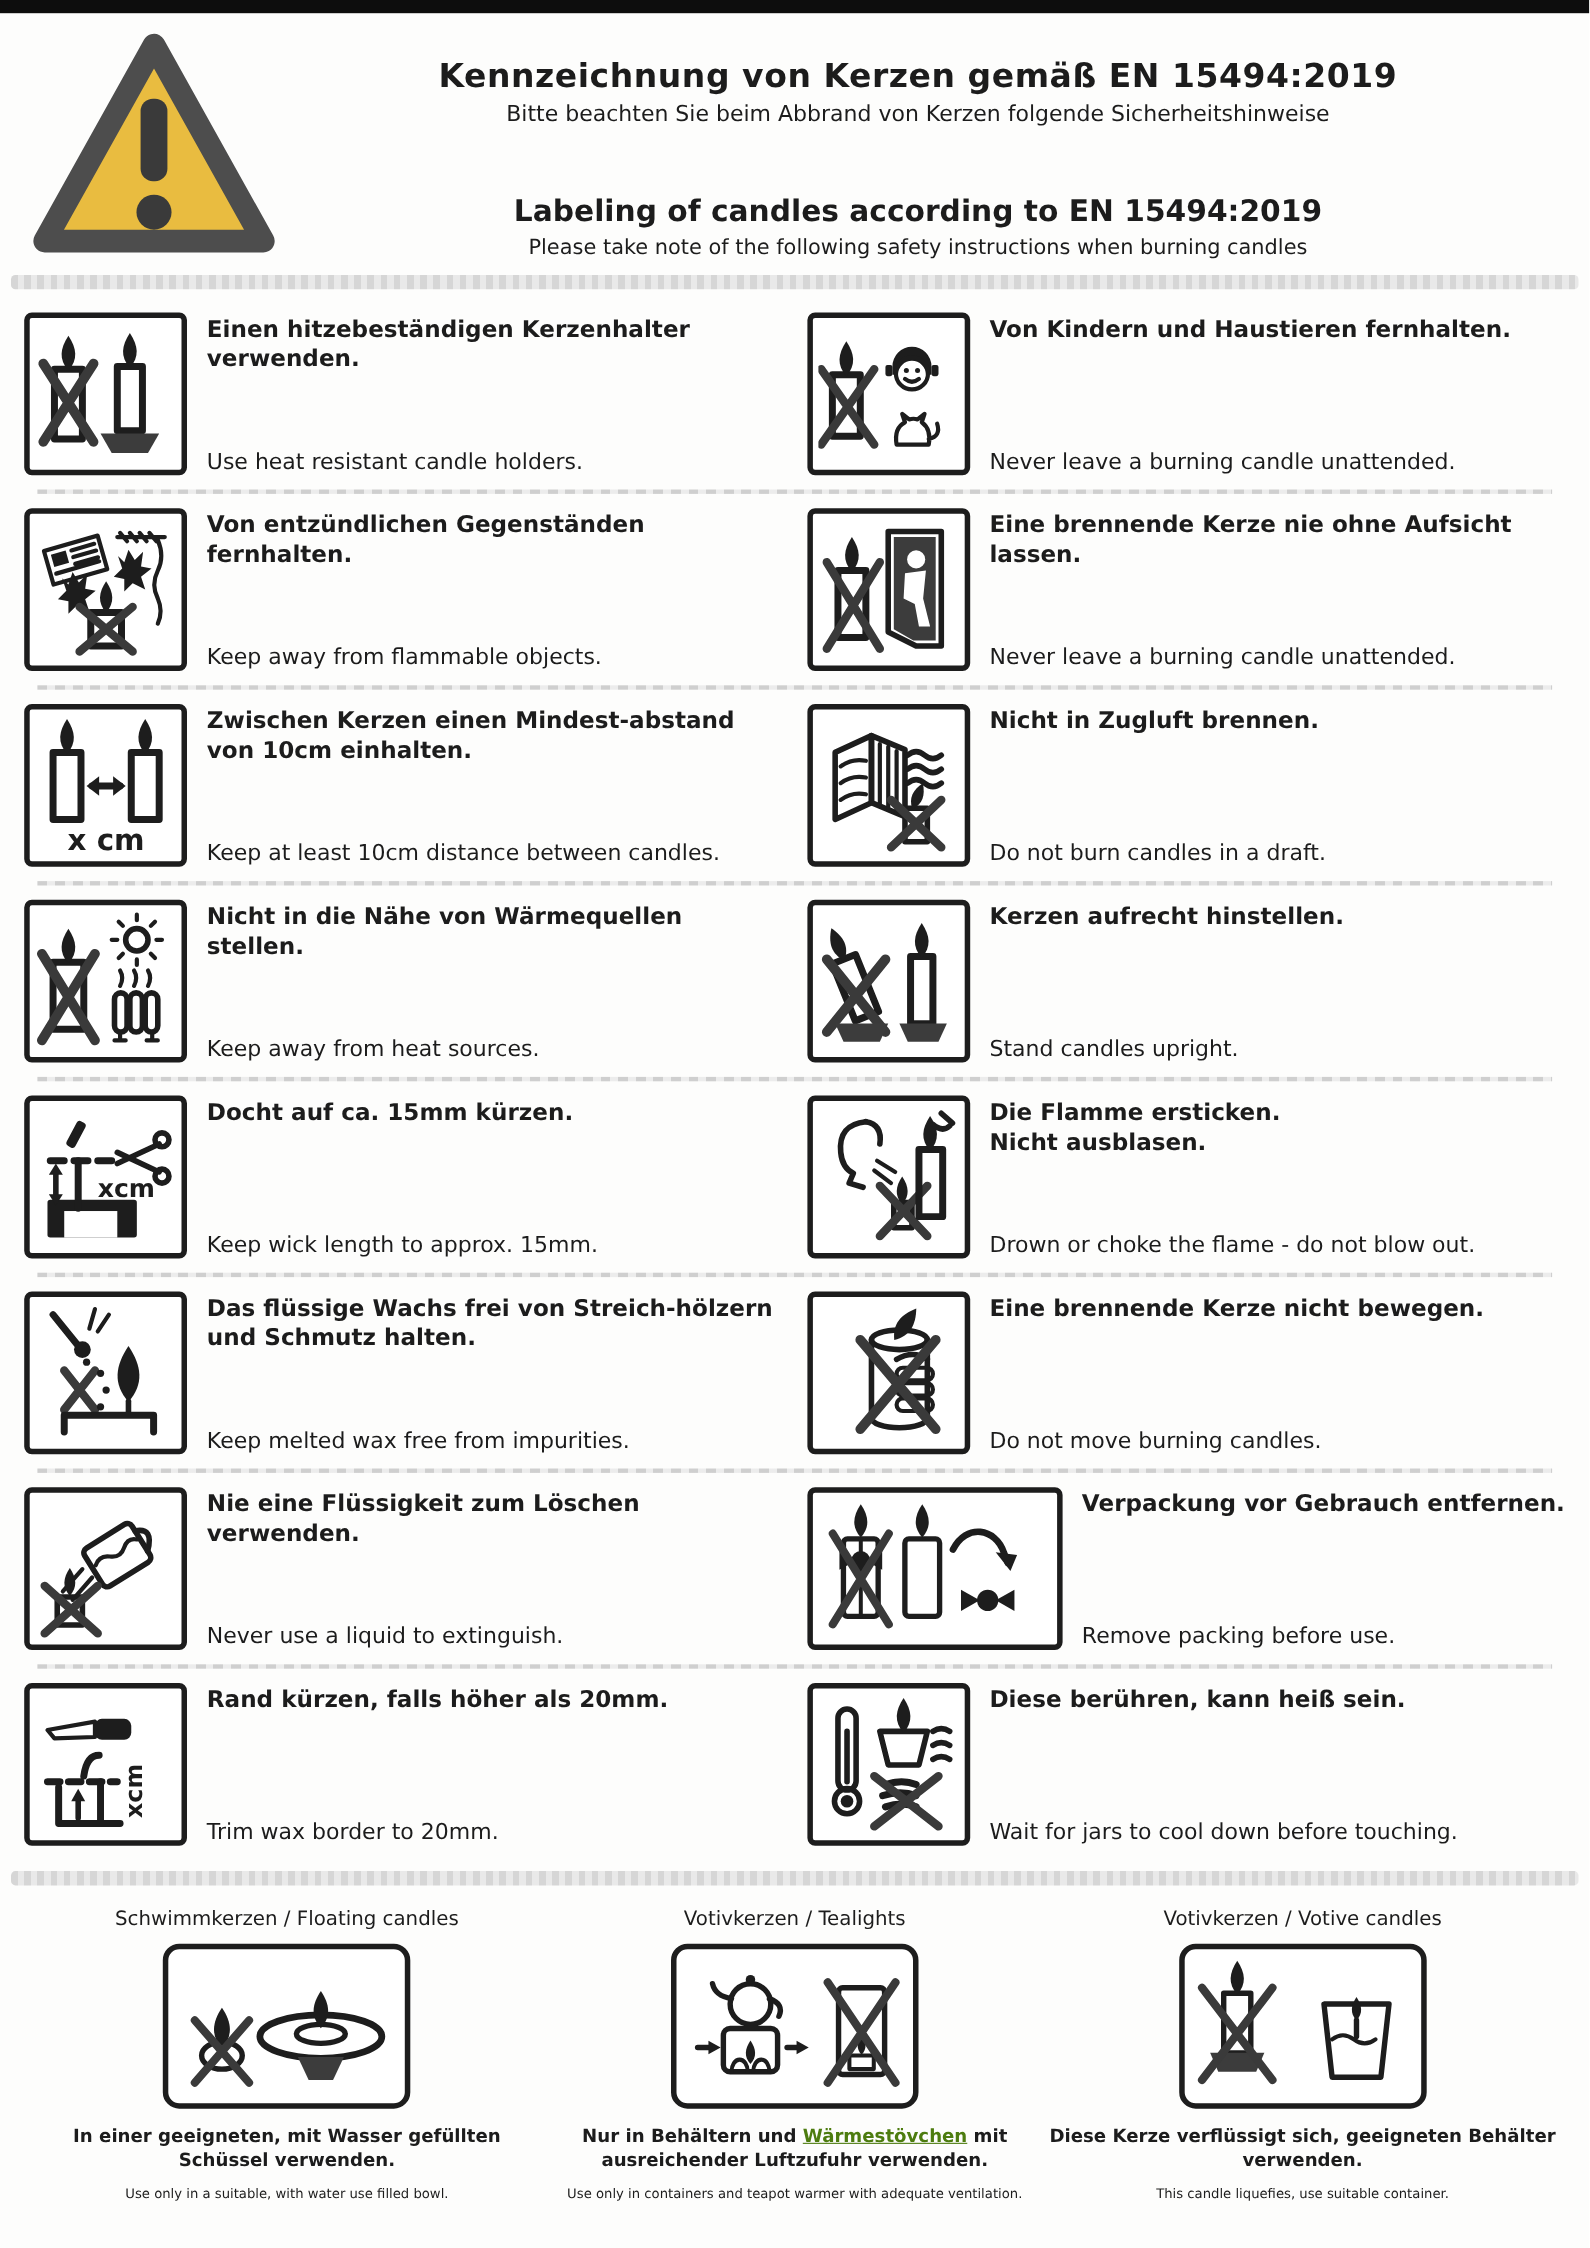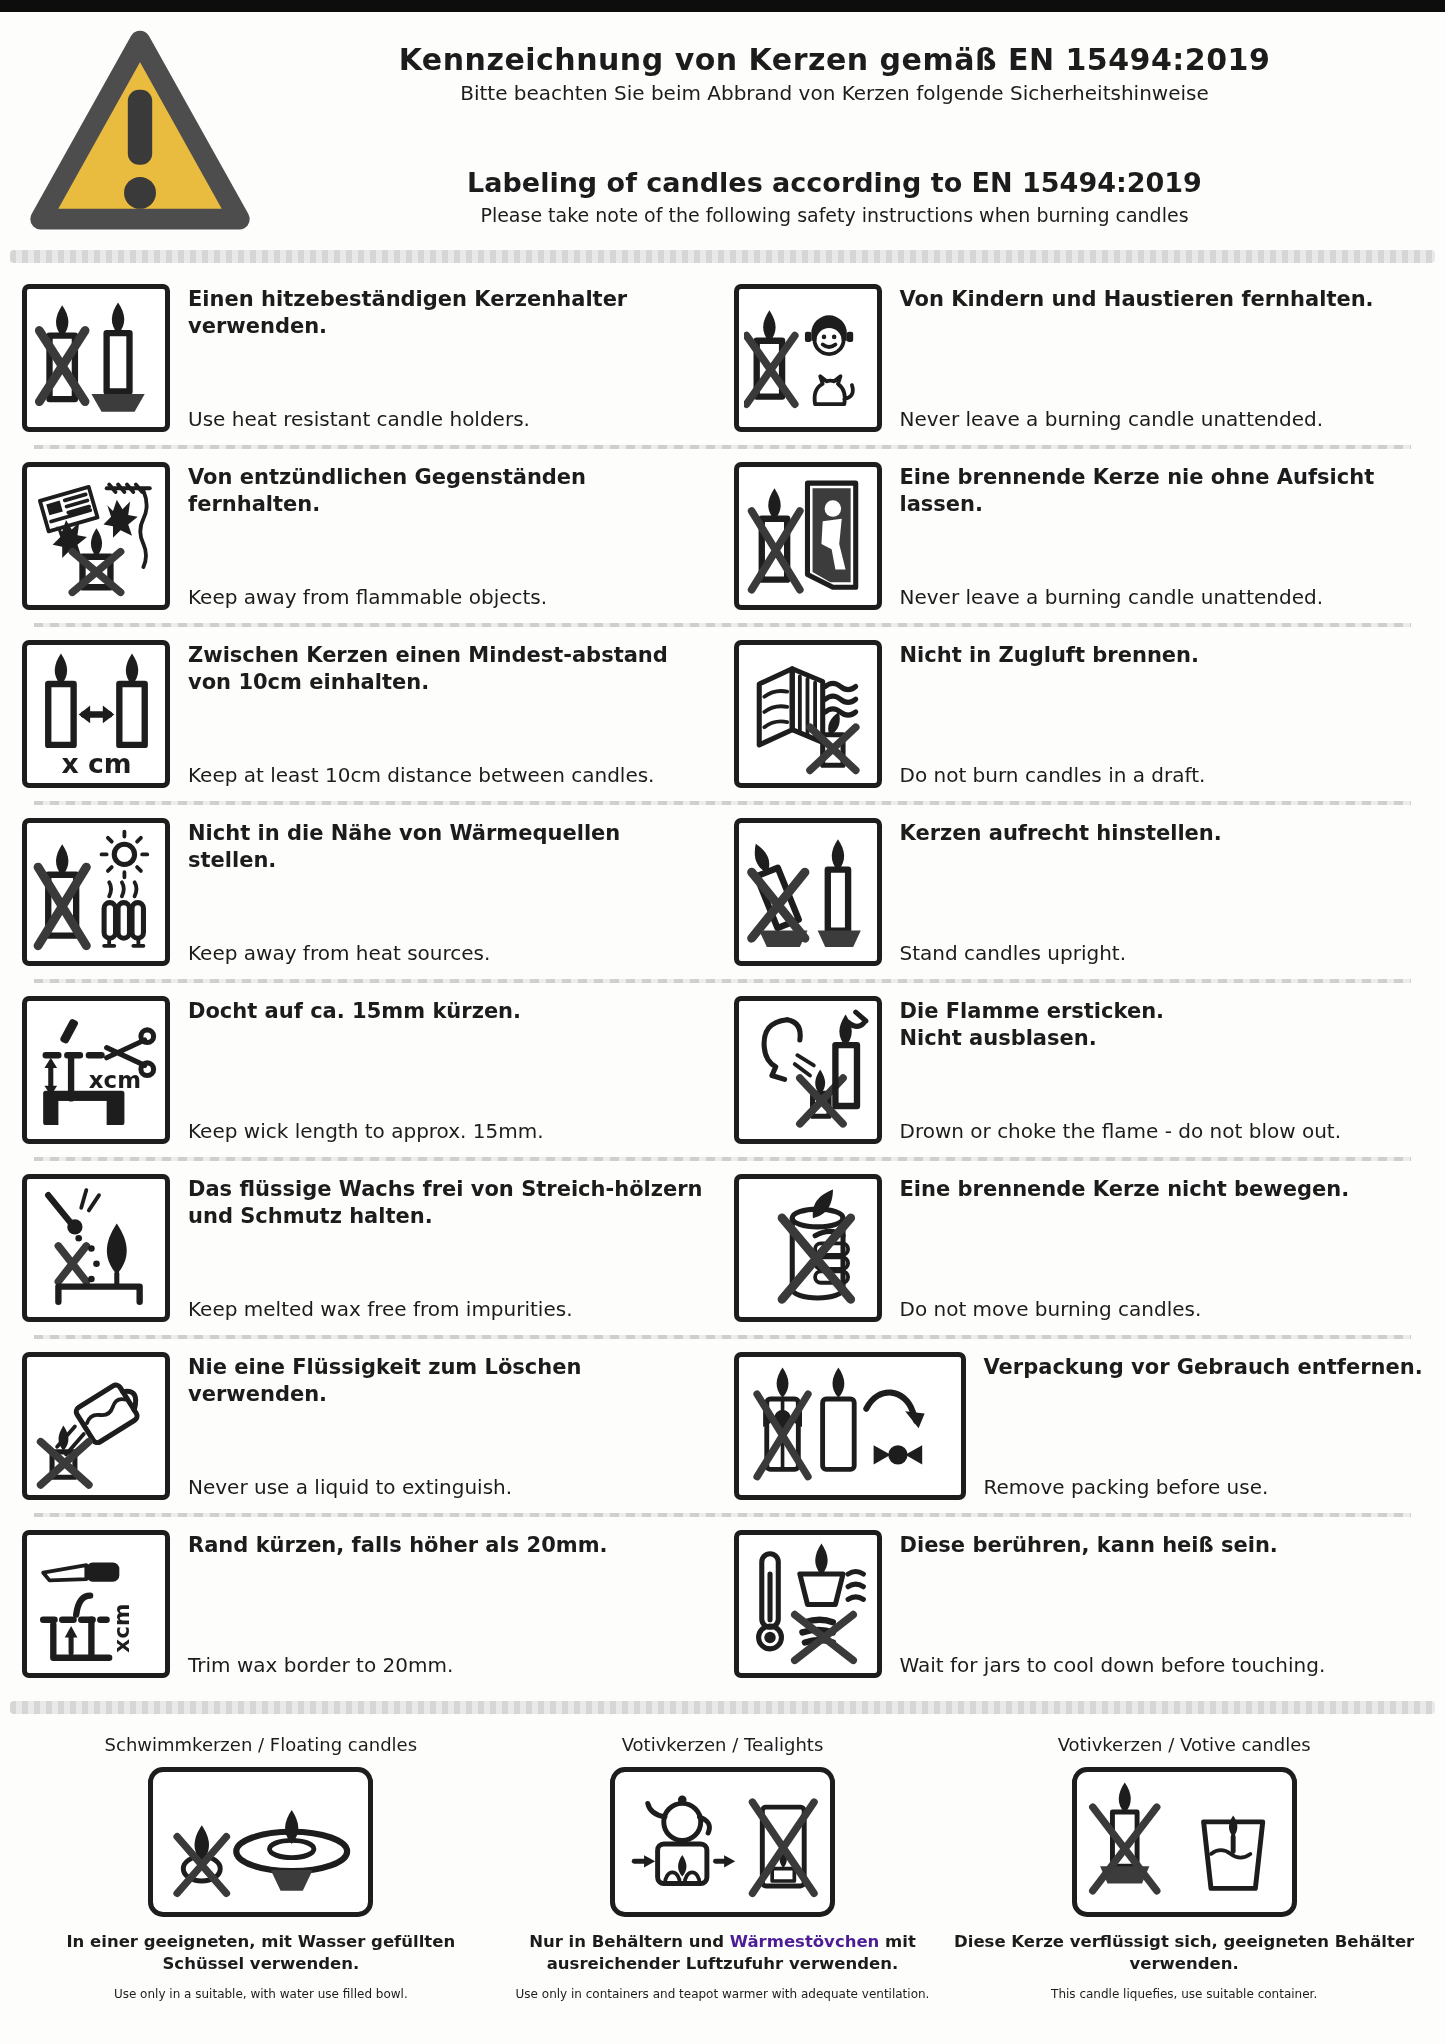--- a/index.html
+++ b/index.html
@@ -1,20 +1,20 @@
 <!DOCTYPE html>
 <html><head>
 <meta charset="utf-8">
 <style>
   html,body{margin:0;padding:0;background:#fff;color:#1c1c1c;
     font-family:"DejaVu Sans","Liberation Sans",sans-serif;}
   .page{width:1445px;min-height:2044px;background:#fdfdfc;position:relative;overflow:hidden;}
   .topbar{height:12px;background:#0d0d0d;}
   
-  .header{display:flex;align-items:center;padding:14px 30px 6px 26px;}
+  .header{display:flex;align-items:flex-end;padding:14px 30px 6px 26px;}
   .tri{width:228px;height:210px;flex-shrink:0;}
   .header-text{flex:1;text-align:center;padding-top:4px;}
   .t-de{font-size:30px;font-weight:bold;letter-spacing:.5px;margin:2px 0 4px;}
   .s-de{font-size:20px;margin-bottom:62px;}
   .t-en{font-size:27px;font-weight:bold;margin:0 0 6px;}
   .s-en{font-size:19px;}
   .hr{height:13px;margin:8px 10px 6px;border-radius:4px;
     background:repeating-linear-gradient(90deg,#d6d6d6 0 6px,#e9e9e9 6px 12px);}
   .sep{height:4px;margin:0 12px;
     background:repeating-linear-gradient(90deg,#cfcfcf 0 9px,#ececec 9px 16px);}
@@ -32,21 +32,21 @@
   .de{font-size:21px;font-weight:bold;line-height:1.3;white-space:pre-line;}
   .en{font-size:20px;line-height:1.3;}
   
   .special{display:grid;grid-template-columns:1fr 1fr 1fr;padding:14px 30px 4px;}
   .sp{display:flex;flex-direction:column;align-items:center;text-align:center;}
   .sp-title{font-size:18px;margin-bottom:12px;}
   .sp-box{width:215px;height:140px;border:5px solid #1d1d1d;border-radius:15px;
     display:flex;align-items:center;justify-content:center;background:#fff;}
   .sp-box svg{width:92%;height:88%;}
   .cap-de{font-size:16.5px;font-weight:bold;line-height:1.35;margin-top:14px;}
-  .cap-de .gray{color:#4c1d95;}
+  .cap-de .gray{color:#4d7c0f;text-decoration:underline;}
   .cap-en{font-size:12px;line-height:1.35;margin-top:10px;}
   svg{stroke-linecap:round;stroke-linejoin:round;}
   .st{stroke:#1d1d1d;fill:none;stroke-width:5;}
   .st4{stroke:#1d1d1d;fill:none;stroke-width:4;}
   .st3{stroke:#1d1d1d;fill:none;stroke-width:3;}
   .x7{stroke:#3a3a3a;fill:none;stroke-width:7;}
   .x6{stroke:#3a3a3a;fill:none;stroke-width:6;}
   .fl{fill:#1d1d1d;stroke:none;}
   .dk{fill:#3c3c3c;stroke:none;}
   .svgtxt{font-family:"DejaVu Sans",sans-serif;font-weight:bold;fill:#1d1d1d;stroke:none;}

